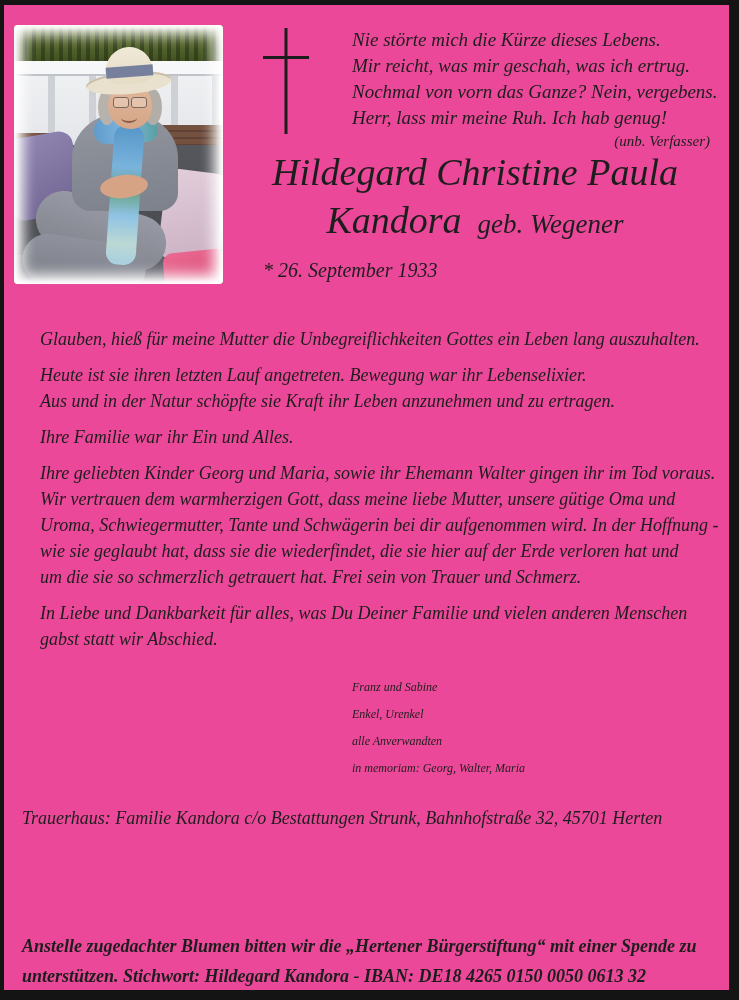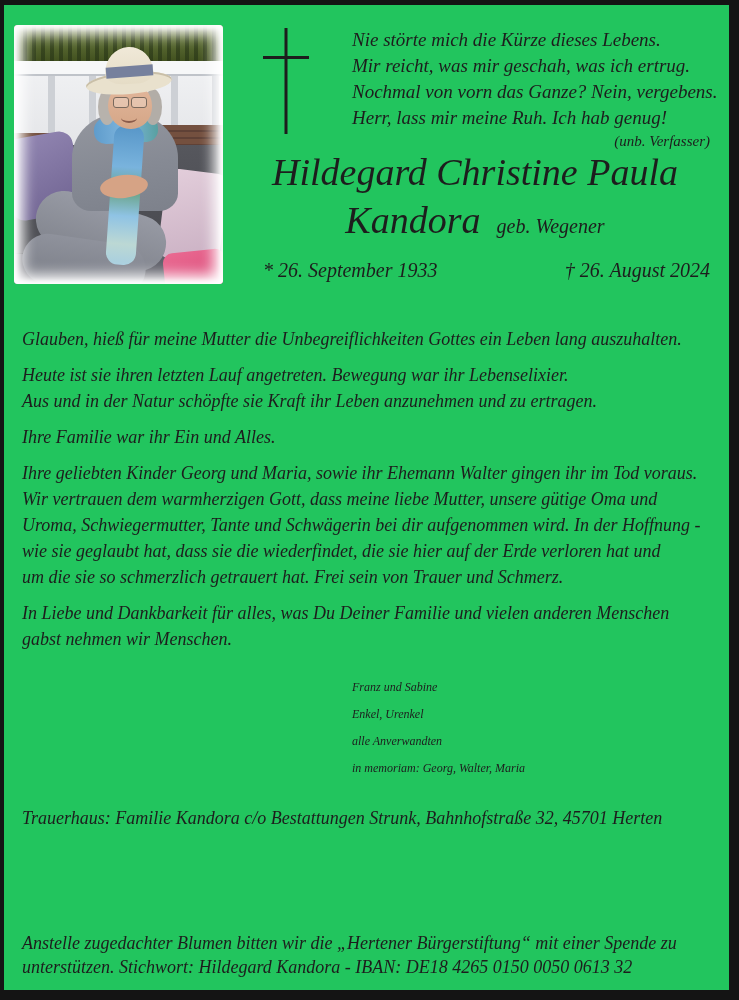--- a/index.html
+++ b/index.html
@@ -1,20 +1,20 @@
 <!DOCTYPE html>
 <html lang="de"><head>
 <meta charset="utf-8">
 <style>
   html,body{margin:0;padding:0;background:#ffffff;}
   .sheet{
     position:relative;
     width:739px;height:1000px;
     box-sizing:border-box;
-    background:#22c55e;
+    background:#ec4899;
     border-style:solid;
     border-color:#141414;
     border-width:5px 10px 10px 4px;
     font-family:"Liberation Serif","DejaVu Serif",serif;
     font-style:italic;
     color:#1d1d1d;
     overflow:hidden;
   }
   .abs{position:absolute;}
 
@@ -74,30 +74,30 @@
   .ph-feather{left:0;top:0;width:209px;height:259px;
     box-shadow:inset 0 0 14px 9px #ffffff, inset 0 0 4px 3px rgba(255,255,255,.8);}
 
   
   .cross{left:259px;top:23px;width:46px;height:106px;}
   .poem{left:348px;top:22px;width:358px;font-size:19px;line-height:26px;white-space:pre;}
   .poem-attr{left:348px;top:128px;width:358px;text-align:right;font-size:15px;}
   .name-block{left:236px;top:144px;width:470px;text-align:center;}
   .name-1{font-size:38px;line-height:46px;white-space:nowrap;}
   .name-2{font-size:38px;line-height:46px;white-space:nowrap;margin-top:2px;}
-  .maiden{font-size:20px;margin-left:16px;}
+  .maiden{font-size:27px;margin-left:16px;}
   .dates{left:259px;top:254px;width:447px;display:flex;justify-content:space-between;font-size:20px;}
 
   
   .bodytext{left:18px;top:321px;width:712px;font-size:18px;line-height:26px;}
-  .bodytext p{margin:0 0 10px 0;white-space:pre;}
+  .bodytext p{margin:0 0 10px 18px;white-space:pre;}
   .mourners{left:348px;top:669px;font-size:12px;line-height:27px;white-space:pre;}
   .trauerhaus{left:18px;top:800px;width:712px;font-size:18px;line-height:26px;white-space:pre;}
   .ceremony{left:18px;top:839px;width:712px;font-size:18px;line-height:26px;white-space:pre;}
-  .donations{left:18px;top:926px;width:712px;font-size:18px;line-height:24px;white-space:pre;}
+  .donations{left:18px;top:926px;width:712px;font-size:18px;line-height:30px;white-space:pre;font-weight:bold;}
 </style>
 </head>
 <body>
 
 <div class="sheet">
 
   <div class="abs photo">
     <div class="ph-hedge"></div>
     <div class="ph-fence"></div>
     <div class="ph-rail"></div>
@@ -137,35 +137,34 @@
 Herr, lass mir meine Ruh. Ich hab genug!</div>
   <div class="abs poem-attr">(unb. Verfasser)</div>
 
   <div class="abs name-block">
     <div class="name-1">Hildegard Christine Paula</div>
     <div class="name-2"><span>Kandora</span><span class="maiden">geb. Wegener</span></div>
   </div>
 
   <div class="abs dates">
     <span>* 26. September 1933</span>
-    <span>† 26. August 2024</span>
   </div>
 
   <div class="abs bodytext">
     <p>Glauben, hieß für meine Mutter die Unbegreiflichkeiten Gottes ein Leben lang auszuhalten.</p>
     <p>Heute ist sie ihren letzten Lauf angetreten. Bewegung war ihr Lebenselixier.
 Aus und in der Natur schöpfte sie Kraft ihr Leben anzunehmen und zu ertragen.</p>
     <p>Ihre Familie war ihr Ein und Alles.</p>
     <p>Ihre geliebten Kinder Georg und Maria, sowie ihr Ehemann Walter gingen ihr im Tod voraus.
 Wir vertrauen dem warmherzigen Gott, dass meine liebe Mutter, unsere gütige Oma und
 Uroma, Schwiegermutter, Tante und Schwägerin bei dir aufgenommen wird. In der Hoffnung -
 wie sie geglaubt hat, dass sie die wiederfindet, die sie hier auf der Erde verloren hat und
 um die sie so schmerzlich getrauert hat. Frei sein von Trauer und Schmerz.</p>
     <p>In Liebe und Dankbarkeit für alles, was Du Deiner Familie und vielen anderen Menschen
-gabst nehmen wir Menschen.</p>
+gabst statt wir Abschied.</p>
   </div>
 
   <div class="abs mourners">Franz und Sabine
 Enkel, Urenkel
 alle Anverwandten
 in memoriam: Georg, Walter, Maria</div>
 
   <div class="abs trauerhaus">Trauerhaus: Familie Kandora c/o Bestattungen Strunk, Bahnhofstraße 32, 45701 Herten</div>
   <div class="abs donations">Anstelle zugedachter Blumen bitten wir die „Hertener Bürgerstiftung“ mit einer Spende zu
 unterstützen. Stichwort: Hildegard Kandora - IBAN: DE18 4265 0150 0050 0613 32</div>

